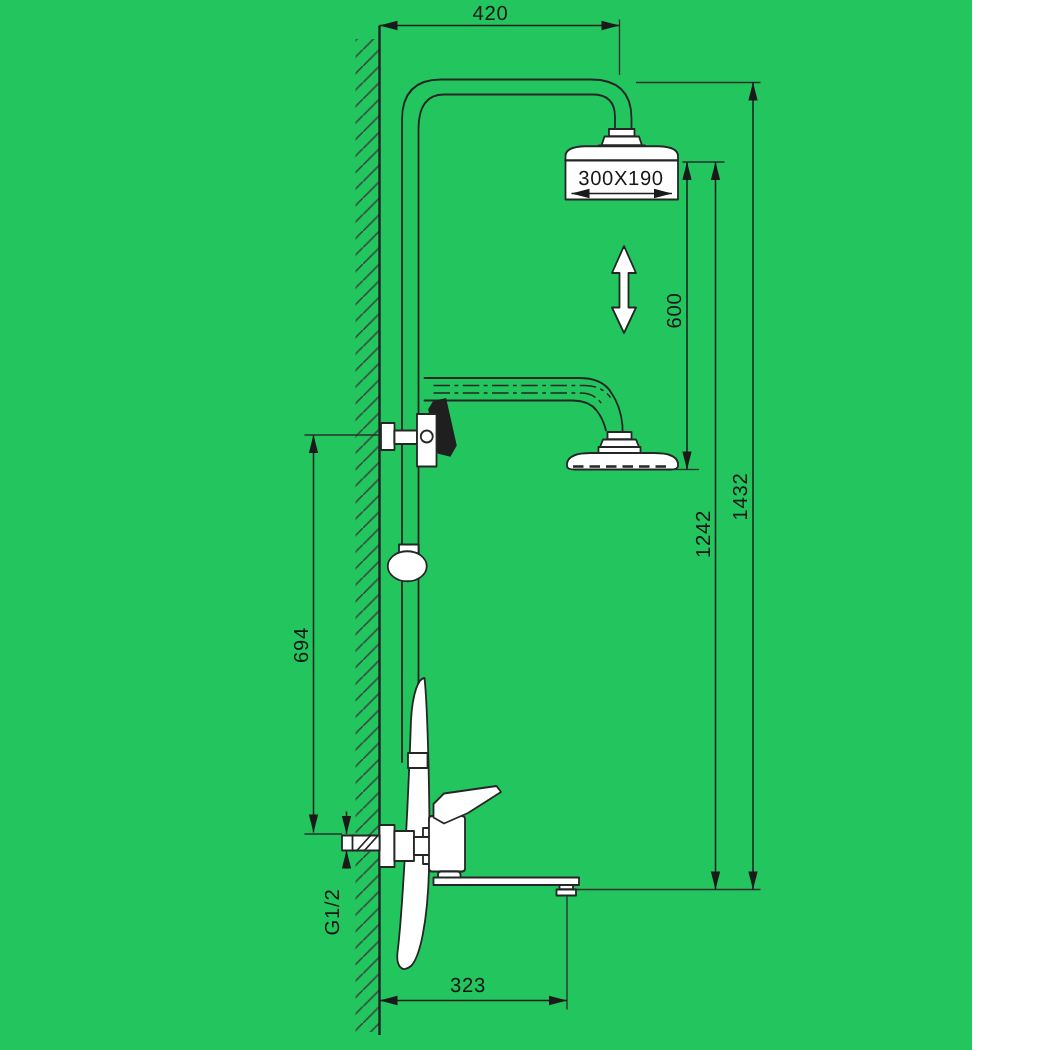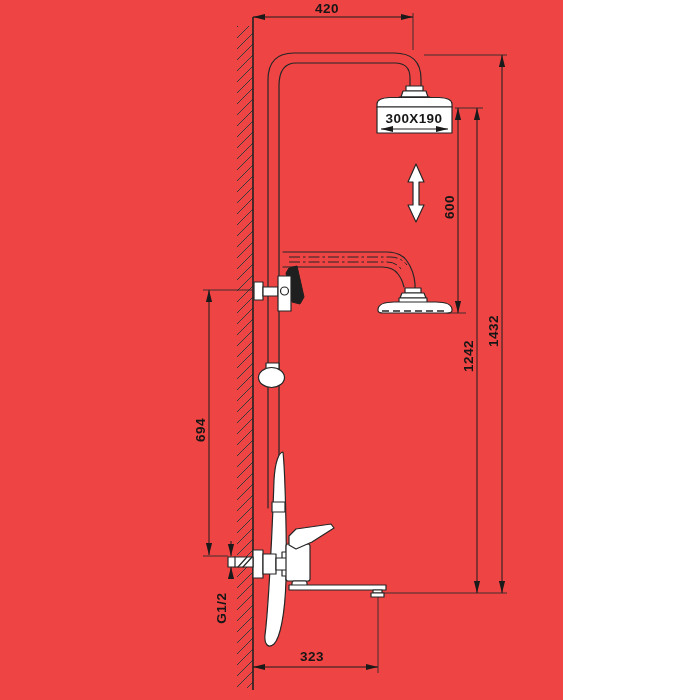--- a/index.html
+++ b/index.html
@@ -1,17 +1,17 @@
 <!DOCTYPE html>
 <html><head>
 <meta charset="utf-8">
 <style>
   html,body{margin:0;padding:0;background:#ffffff;}
-  .canvas{position:relative;width:563px;height:700px;background:#ef4444;overflow:hidden;
-          font-family:"Liberation Sans",sans-serif;font-weight:bold;}
+  .canvas{position:relative;width:648px;height:700px;background:#22c55e;overflow:hidden;
+          font-family:"Liberation Sans",sans-serif;}
   svg{position:absolute;left:0;top:0;}
   text{font-family:"Liberation Sans",sans-serif;fill:#161616;}
   .dim-text{font-size:13.5px;letter-spacing:0.5px;}
   .fix{stroke:#262626;stroke-width:1.2;fill:none;stroke-linejoin:round;stroke-linecap:round;}
   .fixf{stroke:#262626;stroke-width:1.2;fill:#ffffff;stroke-linejoin:round;}
   .dim{stroke:#1c1c1c;stroke-width:1;fill:none;}
   .ext{stroke:#2e2e2e;stroke-width:0.9;fill:none;}
   .phantom{stroke:#262626;stroke-width:1;fill:none;stroke-dasharray:11 3 2.5 3;}
 </style>
 </head>

